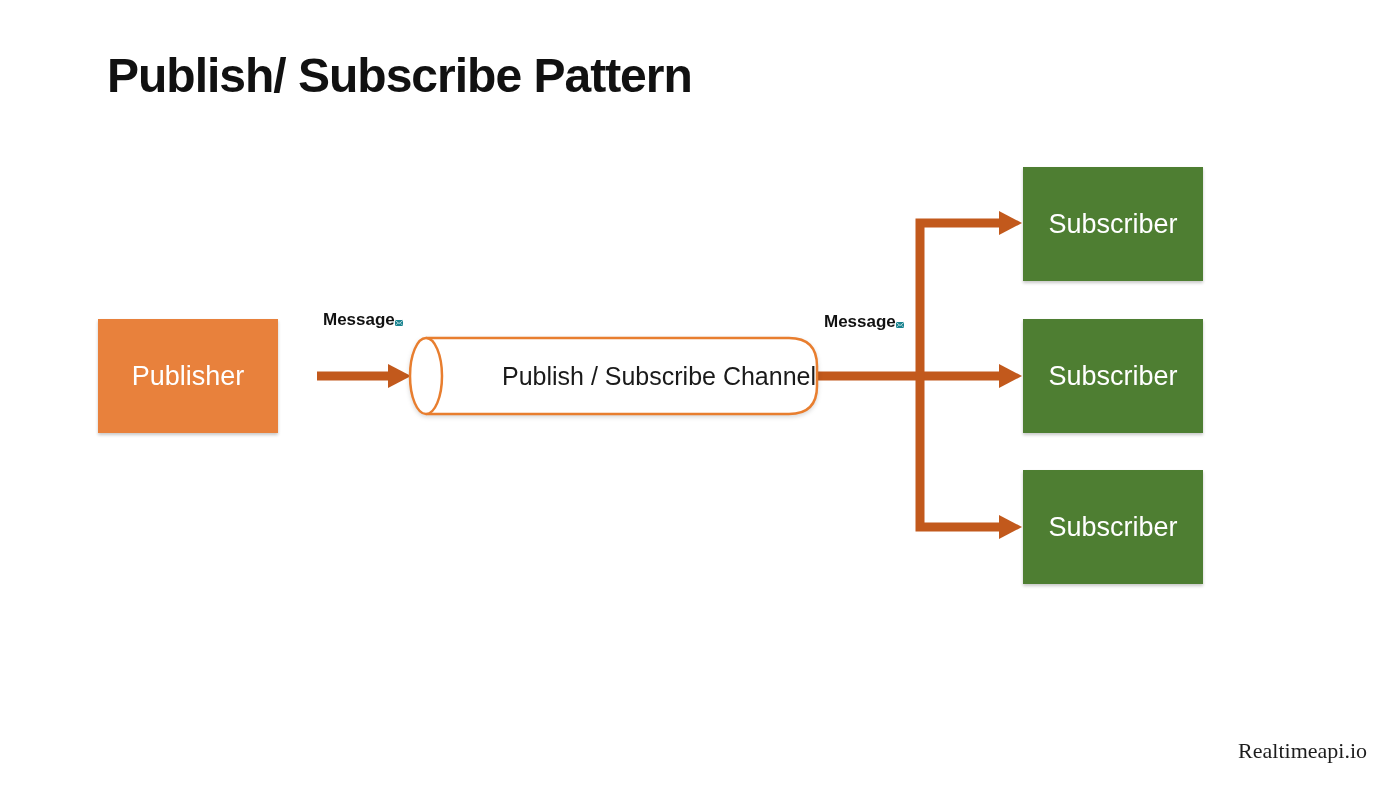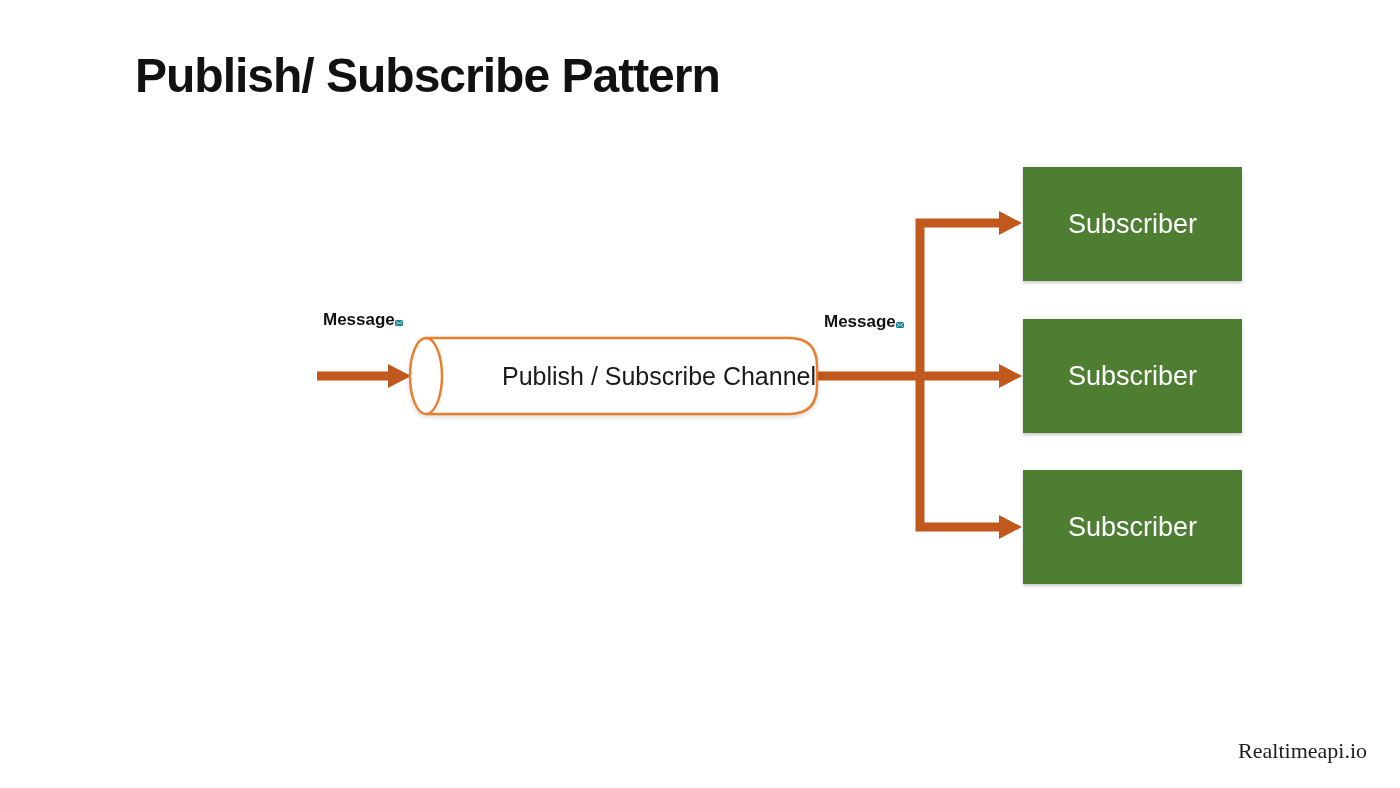--- a/index.html
+++ b/index.html
@@ -17,25 +17,24 @@
   }
   .slide-title {
     position: absolute;
     left: 107px;
     top: 48px;
     font-size: 48px;
     font-weight: 700;
     letter-spacing: -1px;
     color: #111111;
     white-space: nowrap;
-    margin-left: 28px;
   }
   .node {
     position: absolute;
-    width: 219px;
+    width: 180px;
     height: 114px;
     display: flex;
     align-items: center;
     justify-content: center;
     color: #ffffff;
     font-size: 27px;
     font-weight: 400;
     box-shadow: 0 2px 3px rgba(0,0,0,0.22);
   }
   .publisher {
@@ -125,20 +124,23 @@
     <polygon points="388,364 388,388 411,376" fill="var(--arrow)"></polygon>
 
     <path d="M816 376 H1001" stroke="var(--arrow)" stroke-width="9" fill="none"></path>
     <polygon points="999,364 999,388 1022,376" fill="var(--arrow)"></polygon>
 
     <path d="M1001 223 H920 V527 H1001" stroke="var(--arrow)" stroke-width="9" fill="none"></path>
     <polygon points="999,211 999,235 1022,223" fill="var(--arrow)"></polygon>
     <polygon points="999,515 999,539 1022,527" fill="var(--arrow)"></polygon>
   </svg>
 
+  <div class="node publisher">
+    <span>Publisher</span>
+  </div>
 
   <svg class="channel-shape" viewBox="0 0 420 90" xmlns="http://www.w3.org/2000/svg">
     <g style="filter: drop-shadow(0 2px 2px rgba(0,0,0,0.15));">
       <path d="M21 5 L384 5 Q412 5 412 33 L412 53 Q412 81 384 81 L21 81" fill="#ffffff" stroke="var(--channel-stroke)" stroke-width="2.5"></path>
       <ellipse cx="21" cy="43" rx="16" ry="38" fill="#ffffff" stroke="var(--channel-stroke)" stroke-width="2.5"></ellipse>
     </g>
   </svg>
   <div class="channel-label">Publish / Subscribe Channel</div>
 
   <div class="message-group m1">

